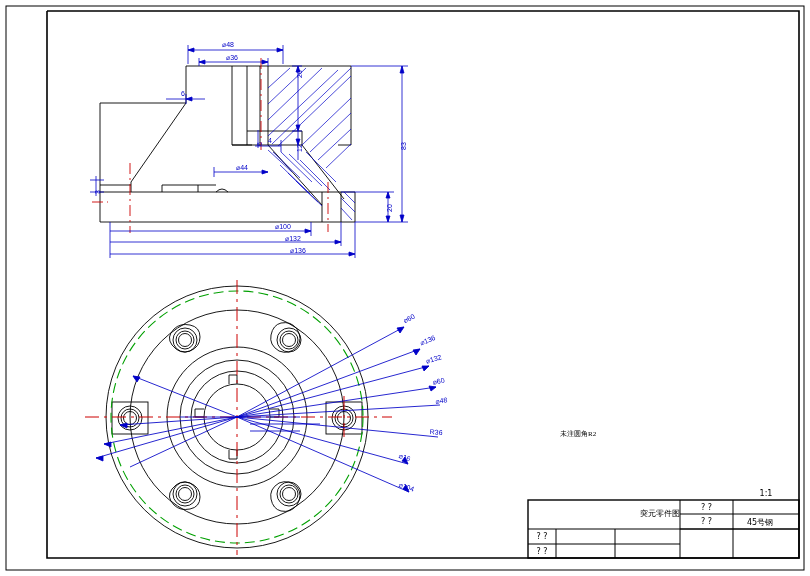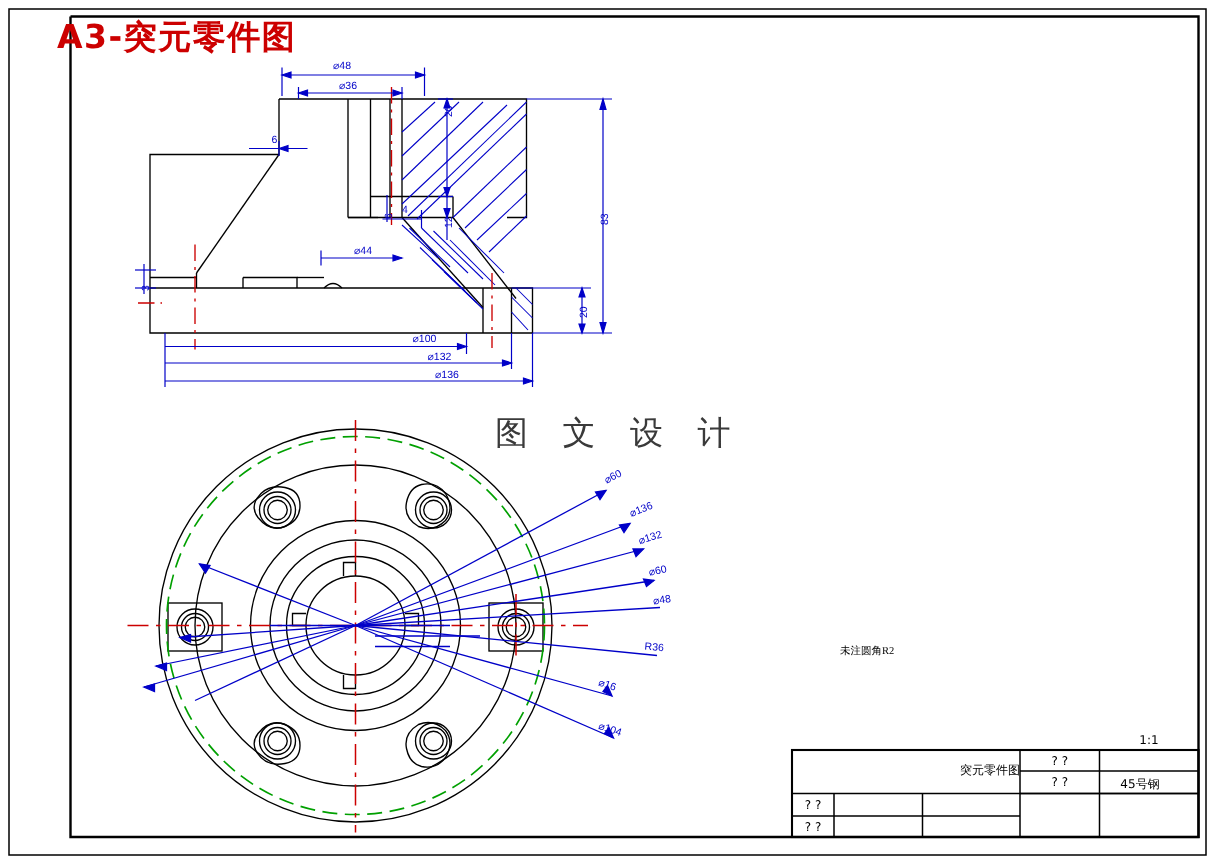--- a/index.html
+++ b/index.html
@@ -268,22 +268,20 @@
       <line x1="556" y1="529" x2="556" y2="558"></line>
       <line x1="615" y1="529" x2="615" y2="558"></line>
 
       <line x1="528" y1="529" x2="799" y2="529"></line>
       <line x1="680" y1="514" x2="799" y2="514"></line>
       <line x1="528" y1="544" x2="680" y2="544"></line>
       <line x1="680" y1="529" x2="799" y2="529"></line>
     </g>
   </svg>
 
-  <div id="title">A3-突元零件图</div>
-  <div id="watermark">图 文 设 计</div>
   <div id="note">未注圆角R2</div>
 
   <div class="lbl" style="left:222px;top:41px;">⌀48</div>
   <div class="lbl" style="left:226px;top:54px;">⌀36</div>
   <div class="lbl" style="left:181px;top:90px;">6</div>
   <div class="lbl v" style="left:296px;top:78px;transform:rotate(-90deg);">20</div>
   <div class="lbl v" style="left:296px;top:152px;transform:rotate(-90deg);">12</div>
   <div class="lbl" style="left:268px;top:137px;">4</div>
   <div class="lbl v" style="left:256px;top:146px;transform:rotate(-90deg);">6</div>
   <div class="lbl" style="left:236px;top:164px;">⌀44</div>

